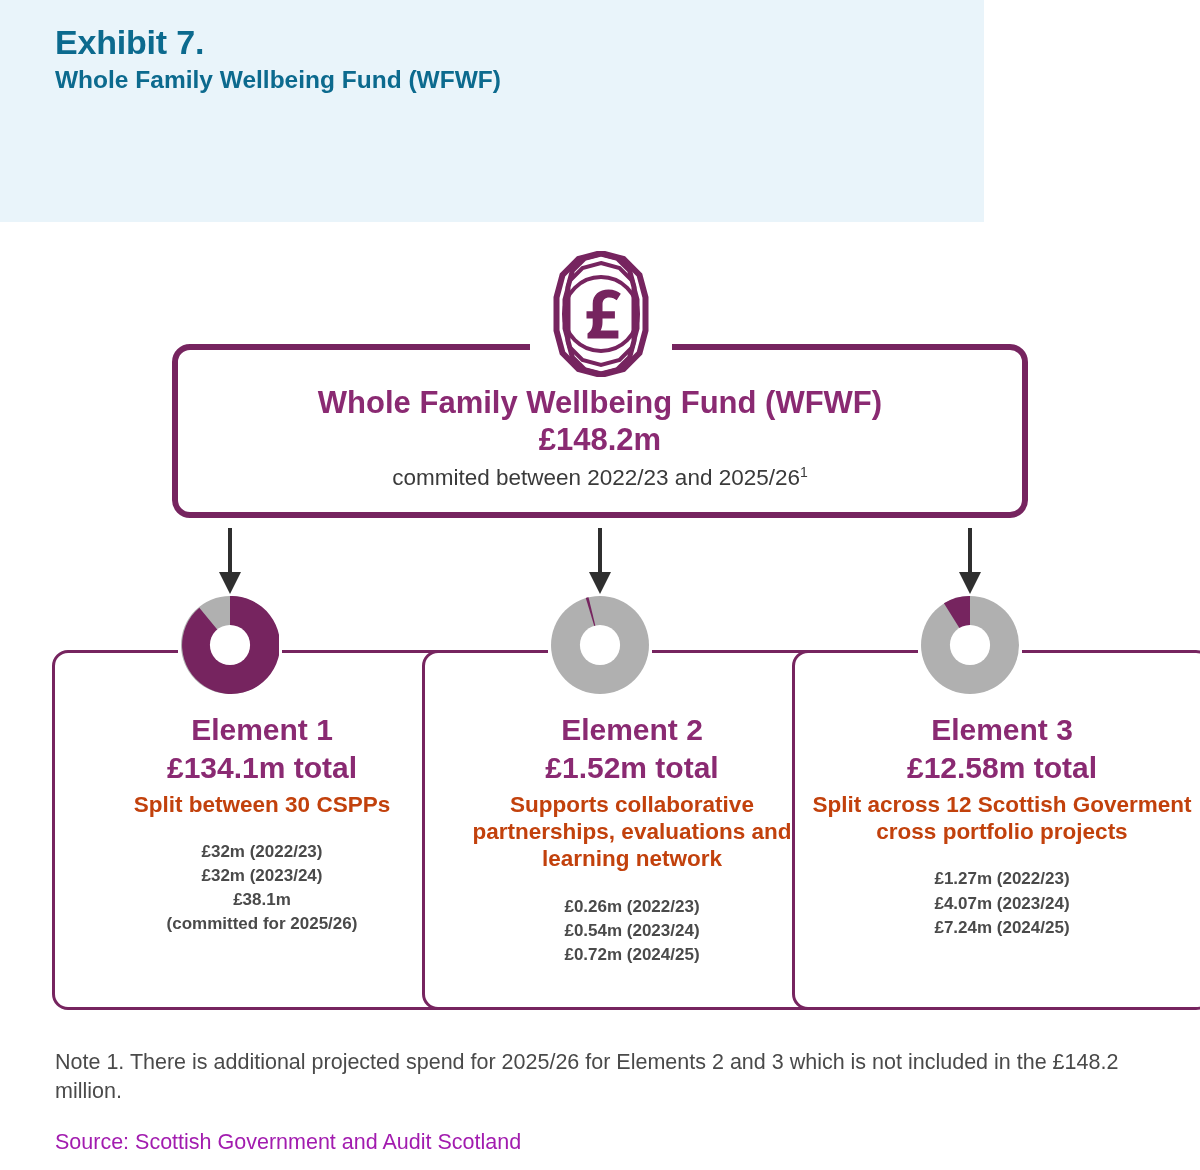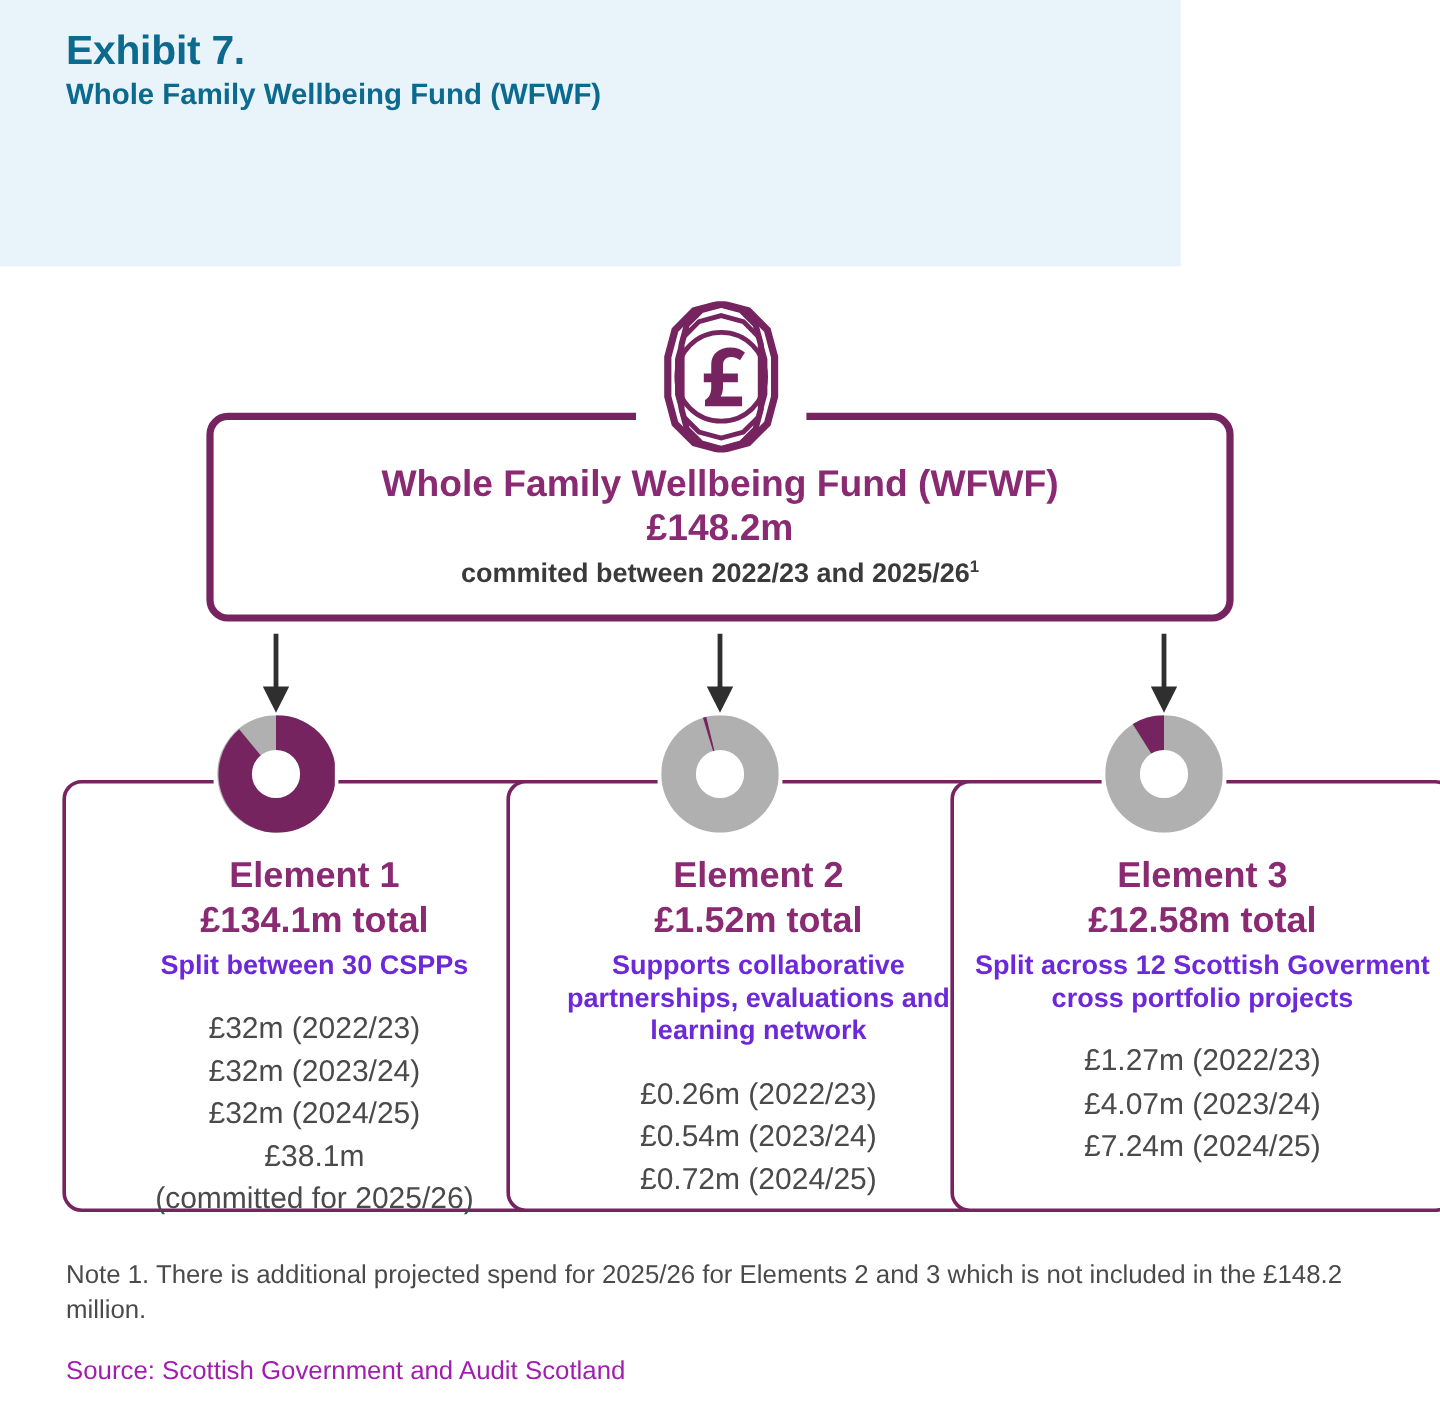--- a/index.html
+++ b/index.html
@@ -100,21 +100,21 @@
     color: #8a2a72;
     font-size: 31px;
     font-weight: bold;
     line-height: 1.22;
     margin: 0;
     text-align: left;
   }
   .fund-sub {
     color: #3a3a3a;
     font-size: 22.5px;
-    font-weight: bold;
+    font-weight: normal;
     line-height: 1.3;
     margin: 4px 0 0 0;
     text-align: right;
   }
   .fund-sub sup {
     font-size: 14px;
     vertical-align: super;
     line-height: 0;
   }
 
@@ -188,31 +188,31 @@
   }
   .card-total {
     color: #8a2a72;
     font-size: 30px;
     font-weight: bold;
     line-height: 1.26;
     margin: 0;
     text-align: center;
   }
   .card-desc {
-    color: #6d28d9;
+    color: #c2410c;
     font-size: 22.5px;
     font-weight: bold;
     line-height: 1.22;
     margin: 4px 0 0 0;
   }
   .card-breakdown {
     margin-top: 22px;
     color: #4a4a4a;
-    font-size: 25px;
-    font-weight: normal;
+    font-size: 17px;
+    font-weight: bold;
     line-height: 1.42;
   }
   .card-breakdown div { margin: 0; }
 
   
   .footer {
     position: absolute;
     left: 55px;
     top: 1048px;
     width: 1090px;
@@ -284,21 +284,20 @@
 <div class="cards">
 
   <div class="donut-mask donut-mask-1"></div>
   <div class="card card-1">
     <div class="card-heading">Element 1</div>
     <div class="card-total">£134.1m total</div>
     <div class="card-desc">Split between 30 CSPPs</div>
     <div class="card-breakdown">
       <div>£32m (2022/23)</div>
       <div>£32m (2023/24)</div>
-      <div>£32m (2024/25)</div>
       <div>£38.1m</div>
       <div>(committed for 2025/26)</div>
     </div>
   </div>
   <div class="donut donut-1">
     <svg viewBox="0 0 100 100" width="98" height="98">
       <circle cx="50" cy="50" r="50" fill="#b0b0b0"></circle>
       <path d="M50 50 L50 0 A50 50 0 1 1 18.7 11.9 Z" fill="#76245f"></path>
       <circle cx="50" cy="50" r="20.5" fill="#ffffff"></circle>
     </svg>

